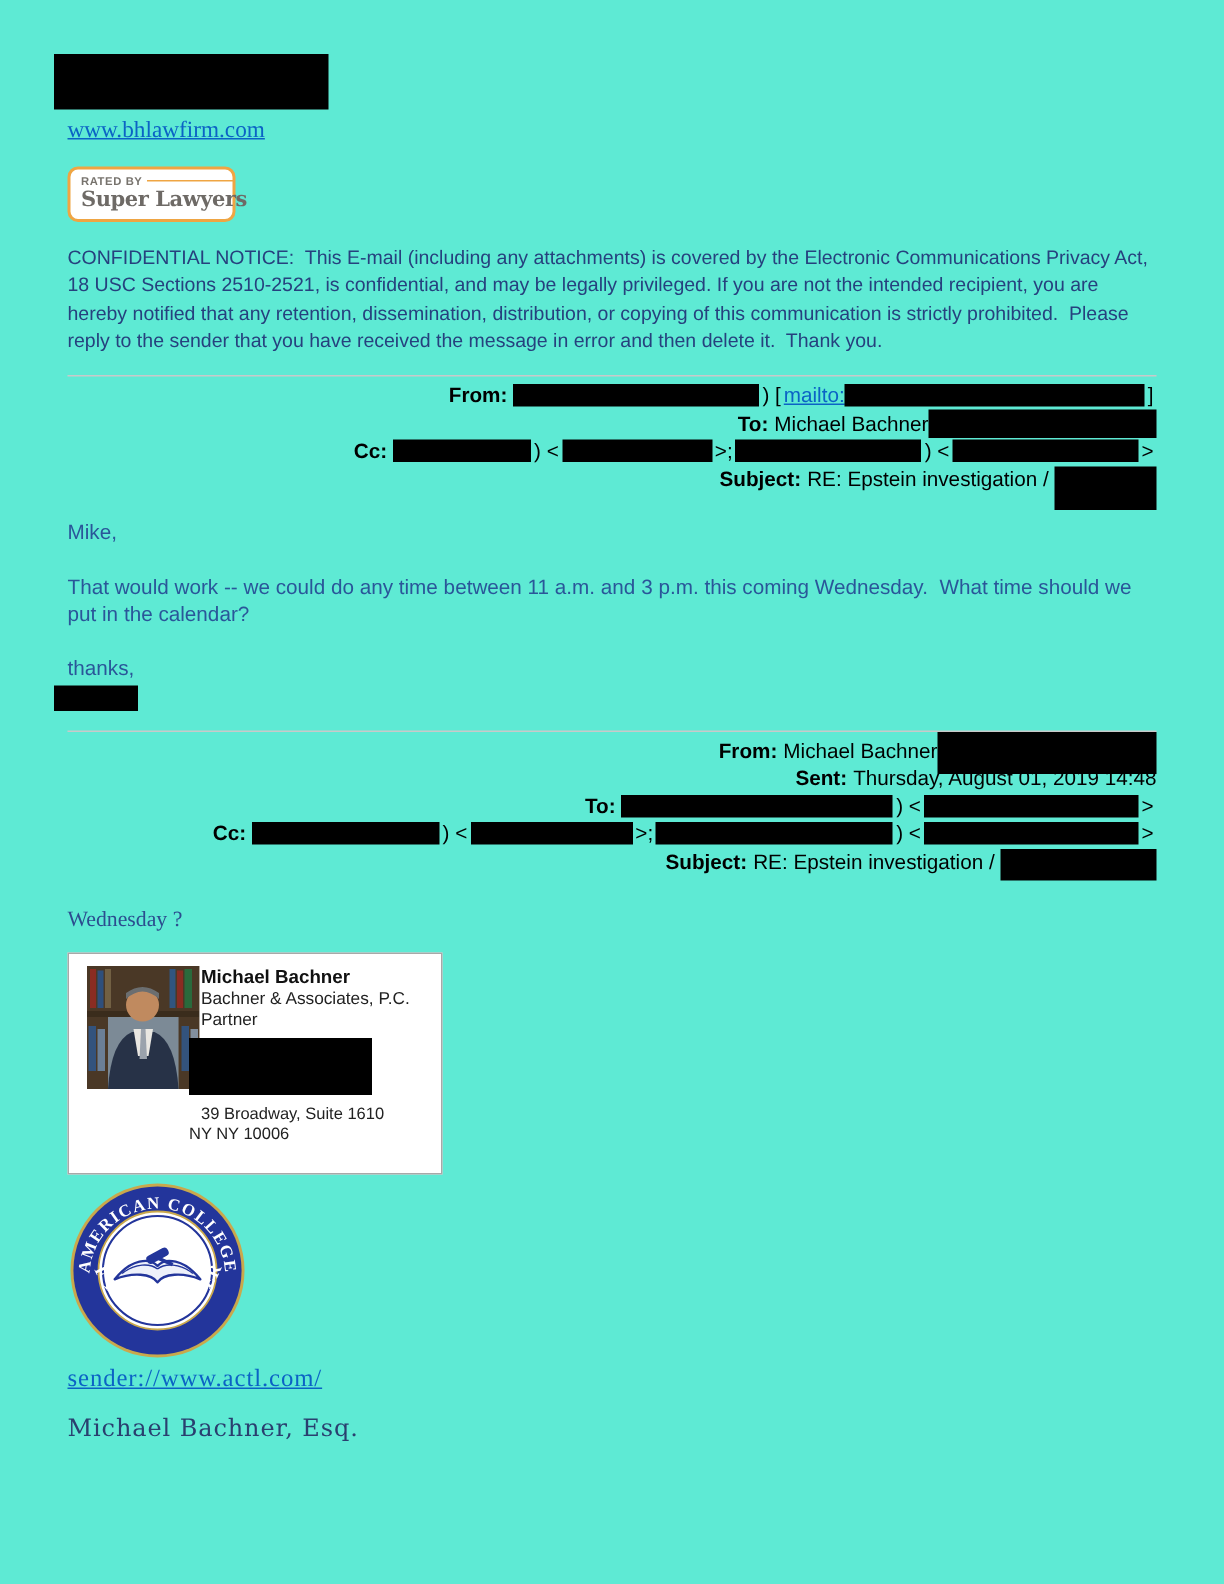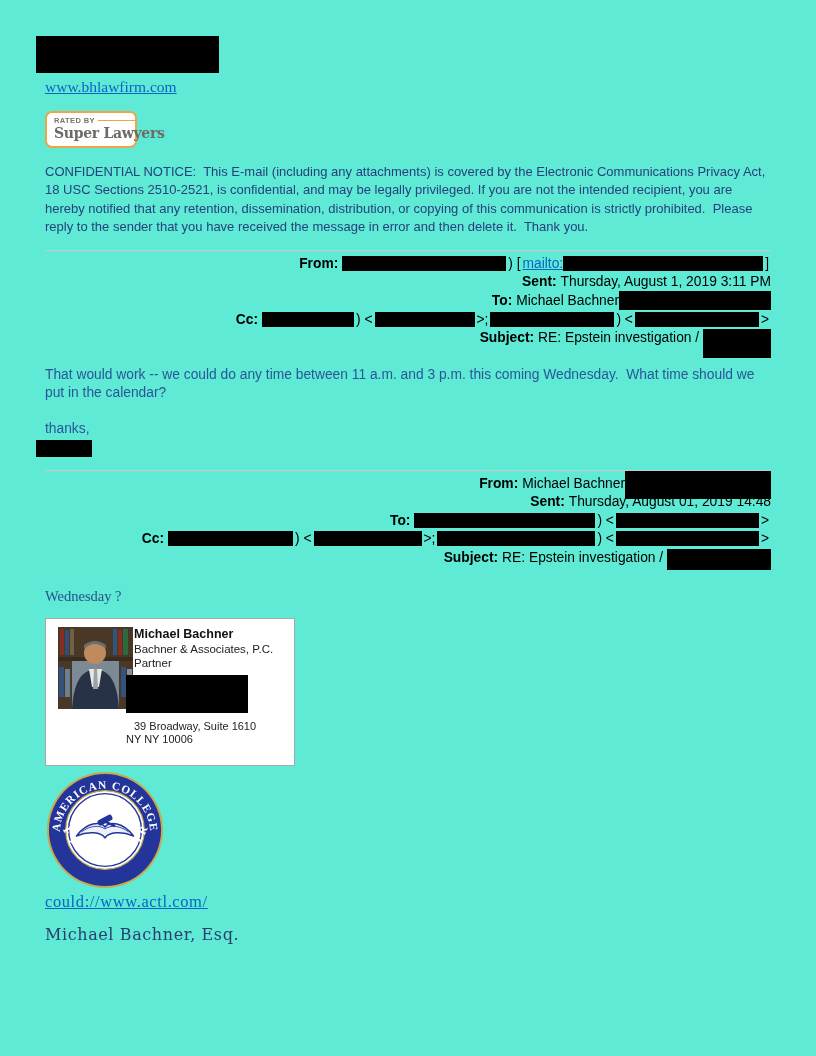--- a/index.html
+++ b/index.html
@@ -17,21 +17,21 @@
   .redaction { display:inline-block; background:#000; vertical-align:-3px; }
 
   
   .top-redaction { display:block; width:183px; height:37px; background:#000; margin-left:-9px; }
   .site-link {
     display:inline-block; margin-top:5px;
     font-family:"Liberation Serif", serif;
     font-size:15.5px; color:#0b63c5; text-decoration:underline; cursor:pointer;
   }
   .sl-badge {
-    margin-top:15px; width:92px;
+    margin-top:15px; width:112px;
     border:2px solid #efa543; border-radius:7px;
     padding:3px 7px 5px 7px; background:#fff;
   }
   .sl-rated { display:flex; align-items:center; gap:3px; }
   .sl-rated-label { font-size:7.5px; font-weight:bold; color:#77736d; letter-spacing:.4px; white-space:nowrap; }
   .sl-rated-line { flex:1; height:0; border-top:1.5px solid #efa543; margin-right:-8px; }
   .sl-name {
     font-family:"DejaVu Serif", serif; font-weight:bold;
     font-size:14px; color:#6e6a66; letter-spacing:-0.3px; margin-top:0px; white-space:nowrap;
   }
@@ -126,34 +126,32 @@
   
   <div class="notice">CONFIDENTIAL NOTICE:  This E-mail (including any attachments) is covered by the Electronic Communications Privacy Act, 18 USC Sections 2510-2521, is confidential, and may be legally privileged. If you are not the intended recipient, you are hereby notified that any retention, dissemination, distribution, or copying of this communication is strictly prohibited.  Please reply to the sender that you have received the message in error and then delete it.  Thank you.</div>
 
   
   <div class="rule"></div>
   <div class="hdr">
     <div class="hdr-row">
       <span class="lbl">From:</span><span class="redaction r-from1-a"></span><span class="glyph">) [</span><a class="mailto">mailto:</a><span class="redaction r-from1-b"></span><span class="glyph">]</span>
     </div>
     <div class="hdr-row">
-      <span class="lbl">Sent:</span><span>Thursday, August 1, 2019 3:11 PM</span>
-    </div>
-    <div class="hdr-row">
       <span class="lbl">To:</span><span>Michael Bachner</span><span class="redaction r-to1"></span>
     </div>
     <div class="hdr-row">
       <span class="lbl">Cc:</span><span class="redaction r-cc1-a"></span><span class="glyph">) &lt;</span><span class="redaction r-cc1-b"></span><span class="glyph">&gt;;</span><span class="redaction r-cc1-c"></span><span class="glyph">) &lt;</span><span class="redaction r-cc1-d"></span><span class="glyph">&gt;</span>
     </div>
     <div class="hdr-row">
       <span class="lbl">Subject:</span><span>RE: Epstein investigation /</span> <span class="redaction r-subj1"></span>
     </div>
   </div>
 
   
+  <div class="body-blue b-greet">Mike,</div>
   <div class="body-blue b-para">That would work -- we could do any time between 11 a.m. and 3 p.m. this coming Wednesday.  What time should we put in the calendar?</div>
   <div class="body-blue b-signoff">thanks,</div>
   <div class="r-sig"></div>
 
   
   <div class="rule"></div>
   <div class="hdr">
     <div class="hdr-row">
       <span class="lbl">From:</span><span>Michael Bachner</span><span class="redaction r-from2"></span>
     </div>
@@ -229,20 +227,20 @@
 
       <g>
         <path d="M31,66 C42,52 55,51 60,57 C65,51 78,52 89,66 C77,61 64,62 60,68 C56,62 43,61 31,66 Z" fill="#eef1fa" stroke="#23359b" stroke-width="1.6" stroke-linejoin="round"></path>
         <path d="M36,62 C45,55 55,55 60,59 M60,59 C65,55 75,55 84,62" fill="none" stroke="#23359b" stroke-width="0.9"></path>
         <rect x="52" y="47" width="16" height="6" rx="2.5" transform="rotate(-28 60 50)" fill="#23359b"></rect>
         <rect x="58" y="52" width="13" height="2.4" transform="rotate(24 64 53)" fill="#23359b"></rect>
       </g>
     </svg>
   </div>
 
-  <a class="actl-link">could://www.actl.com/</a>
+  <a class="actl-link">sender://www.actl.com/</a>
 
   
   <div class="footer">
     <div>Michael Bachner, Esq.</div>
   </div>
 
 </div>
 
 </body></html>

